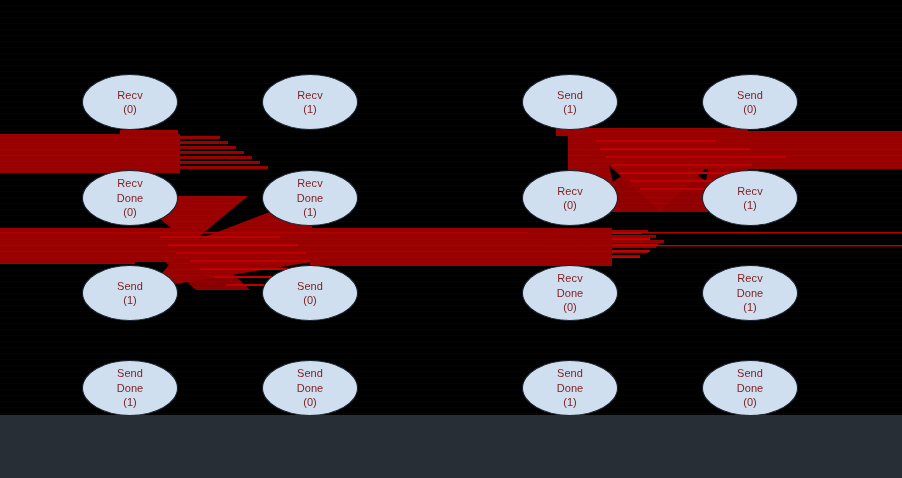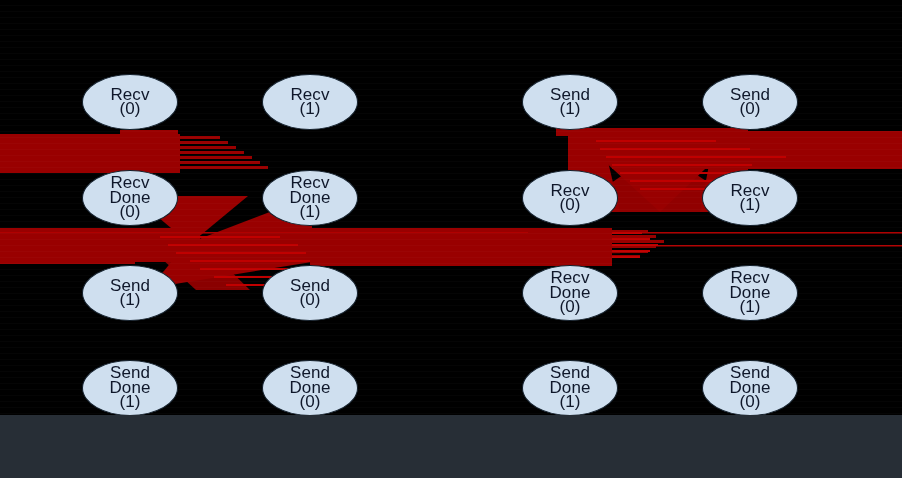--- a/index.html
+++ b/index.html
@@ -39,22 +39,22 @@
     margin-left: -48px;
     margin-top: -28px;
     border-radius: 50% / 50%;
     background: #cfdfef;
     border: 1px solid #14202c;
     box-sizing: border-box;
     display: flex;
     flex-direction: column;
     align-items: center;
     justify-content: center;
-    color: #0f172a;
-    font-size: 17px;
+    color: #7f1d1d;
+    font-size: 11px;
     line-height: 14.5px;
     text-align: center;
     letter-spacing: 0.1px;
     z-index: 5;
   }
   .node .ln { display: block; white-space: nowrap; }
 
   
   .bottom-bar {
     position: absolute;

